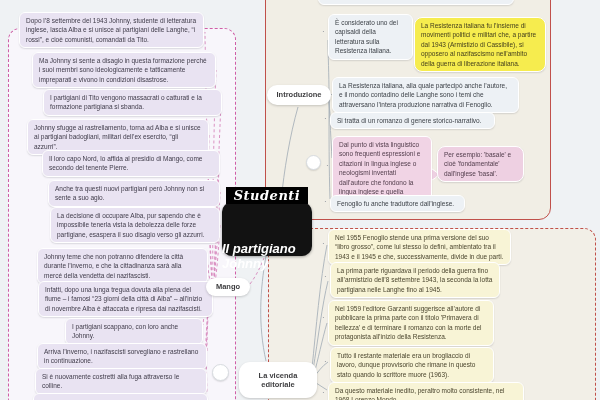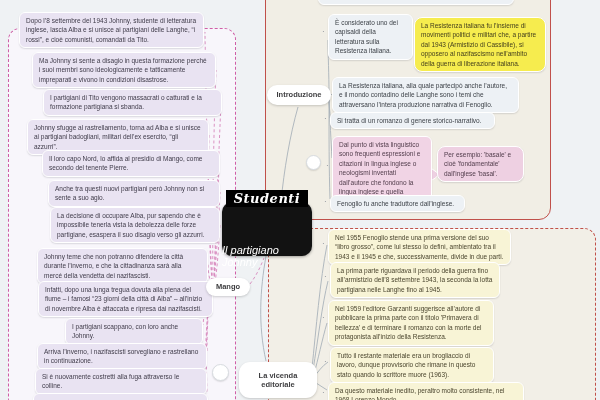--- a/index.html
+++ b/index.html
@@ -27,21 +27,21 @@
        display:flex;align-items:center;justify-content:center;text-align:center;
        font-size:7.5px;font-weight:bold;color:#3e3e40;line-height:1.25;
        box-shadow:0 1px 2.5px rgba(0,0,0,.18);}
   .center-node{position:absolute;left:222px;top:202px;width:90px;height:54px;
        background:#121212;border-radius:10px;display:flex;flex-direction:column;
        align-items:center;justify-content:center;gap:19px;
        box-shadow:0 1px 3px rgba(0,0,0,.35);}
   .center-logo{background:#000;color:#fff;padding:1px 8px;
        font-family:"DejaVu Serif",serif;font-style:italic;font-weight:bold;
        font-size:13px;letter-spacing:.5px;}
-  .center-title{color:#fff;font-size:11px;font-weight:normal;font-style:italic;margin-top:18px;}
+  .center-title{color:#fff;font-size:13px;font-weight:bold;font-style:italic;margin-top:18px;}
   .collapse-circle{position:absolute;background:#fff;border:1px solid #d8dce0;
        border-radius:50%;box-shadow:0 1px 1.5px rgba(0,0,0,.12);}
 </style>
 </head>
 <body>
 
 <div id="stage">
 
   <div class="boundary trama" style="left:8px;top:28px;width:226px;height:380px;"></div>
   <div class="boundary intro" style="left:265px;top:-12px;width:284px;height:230px;"></div>

